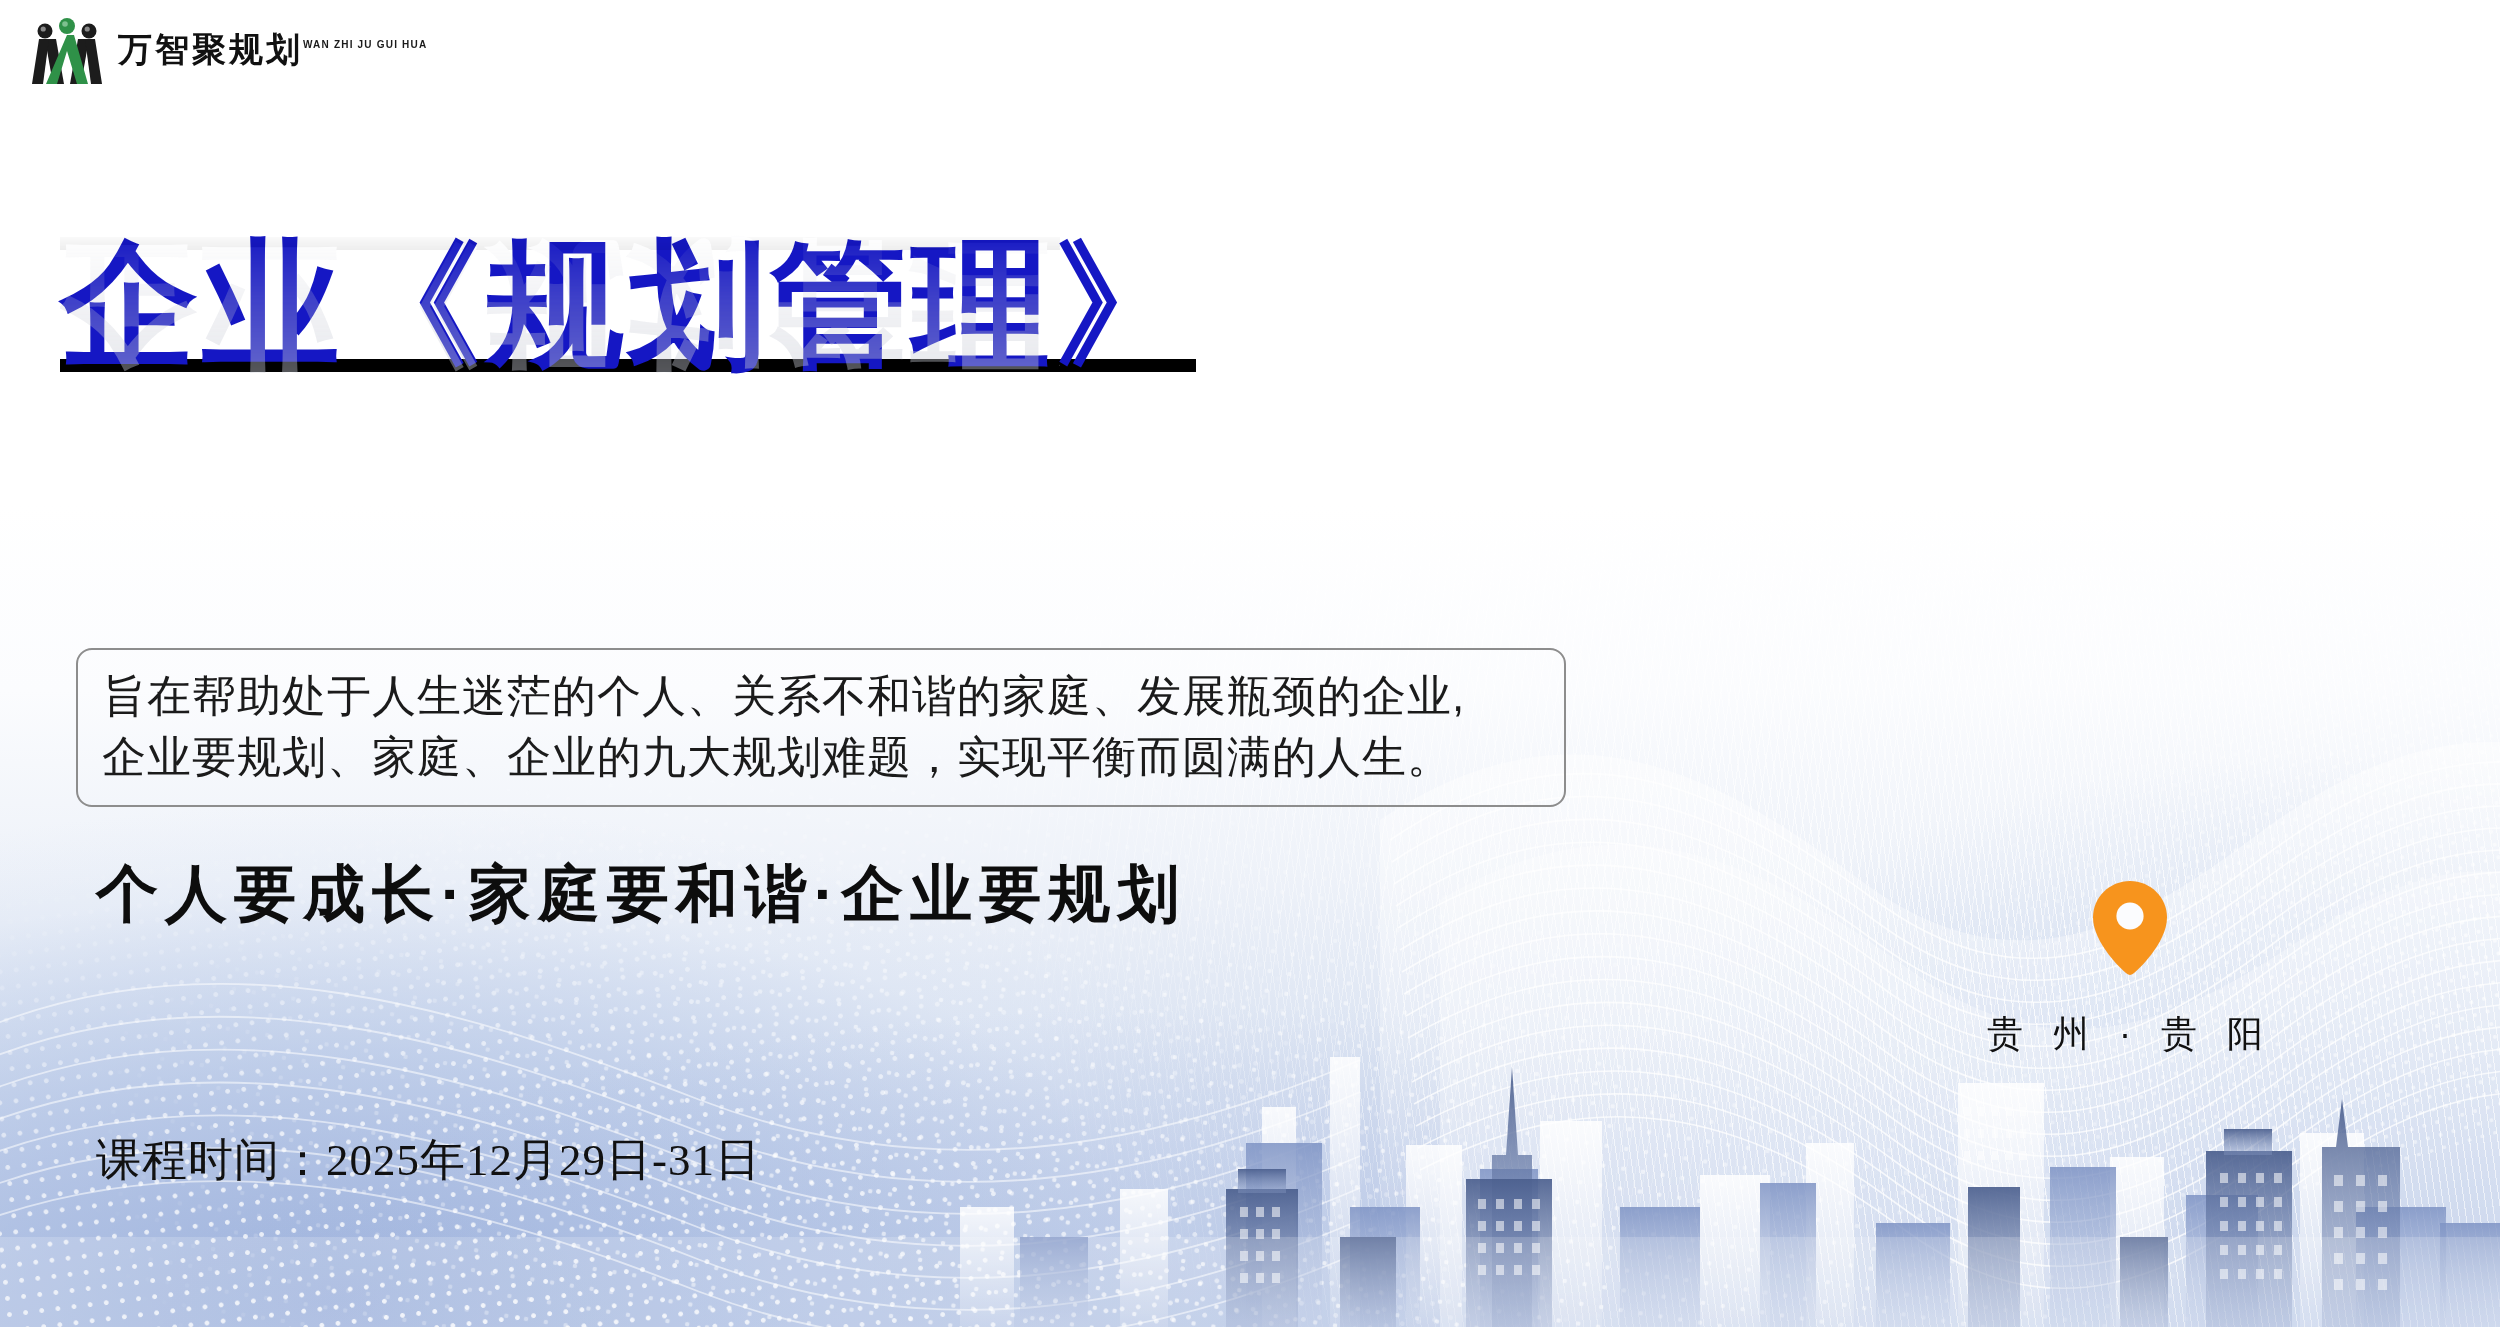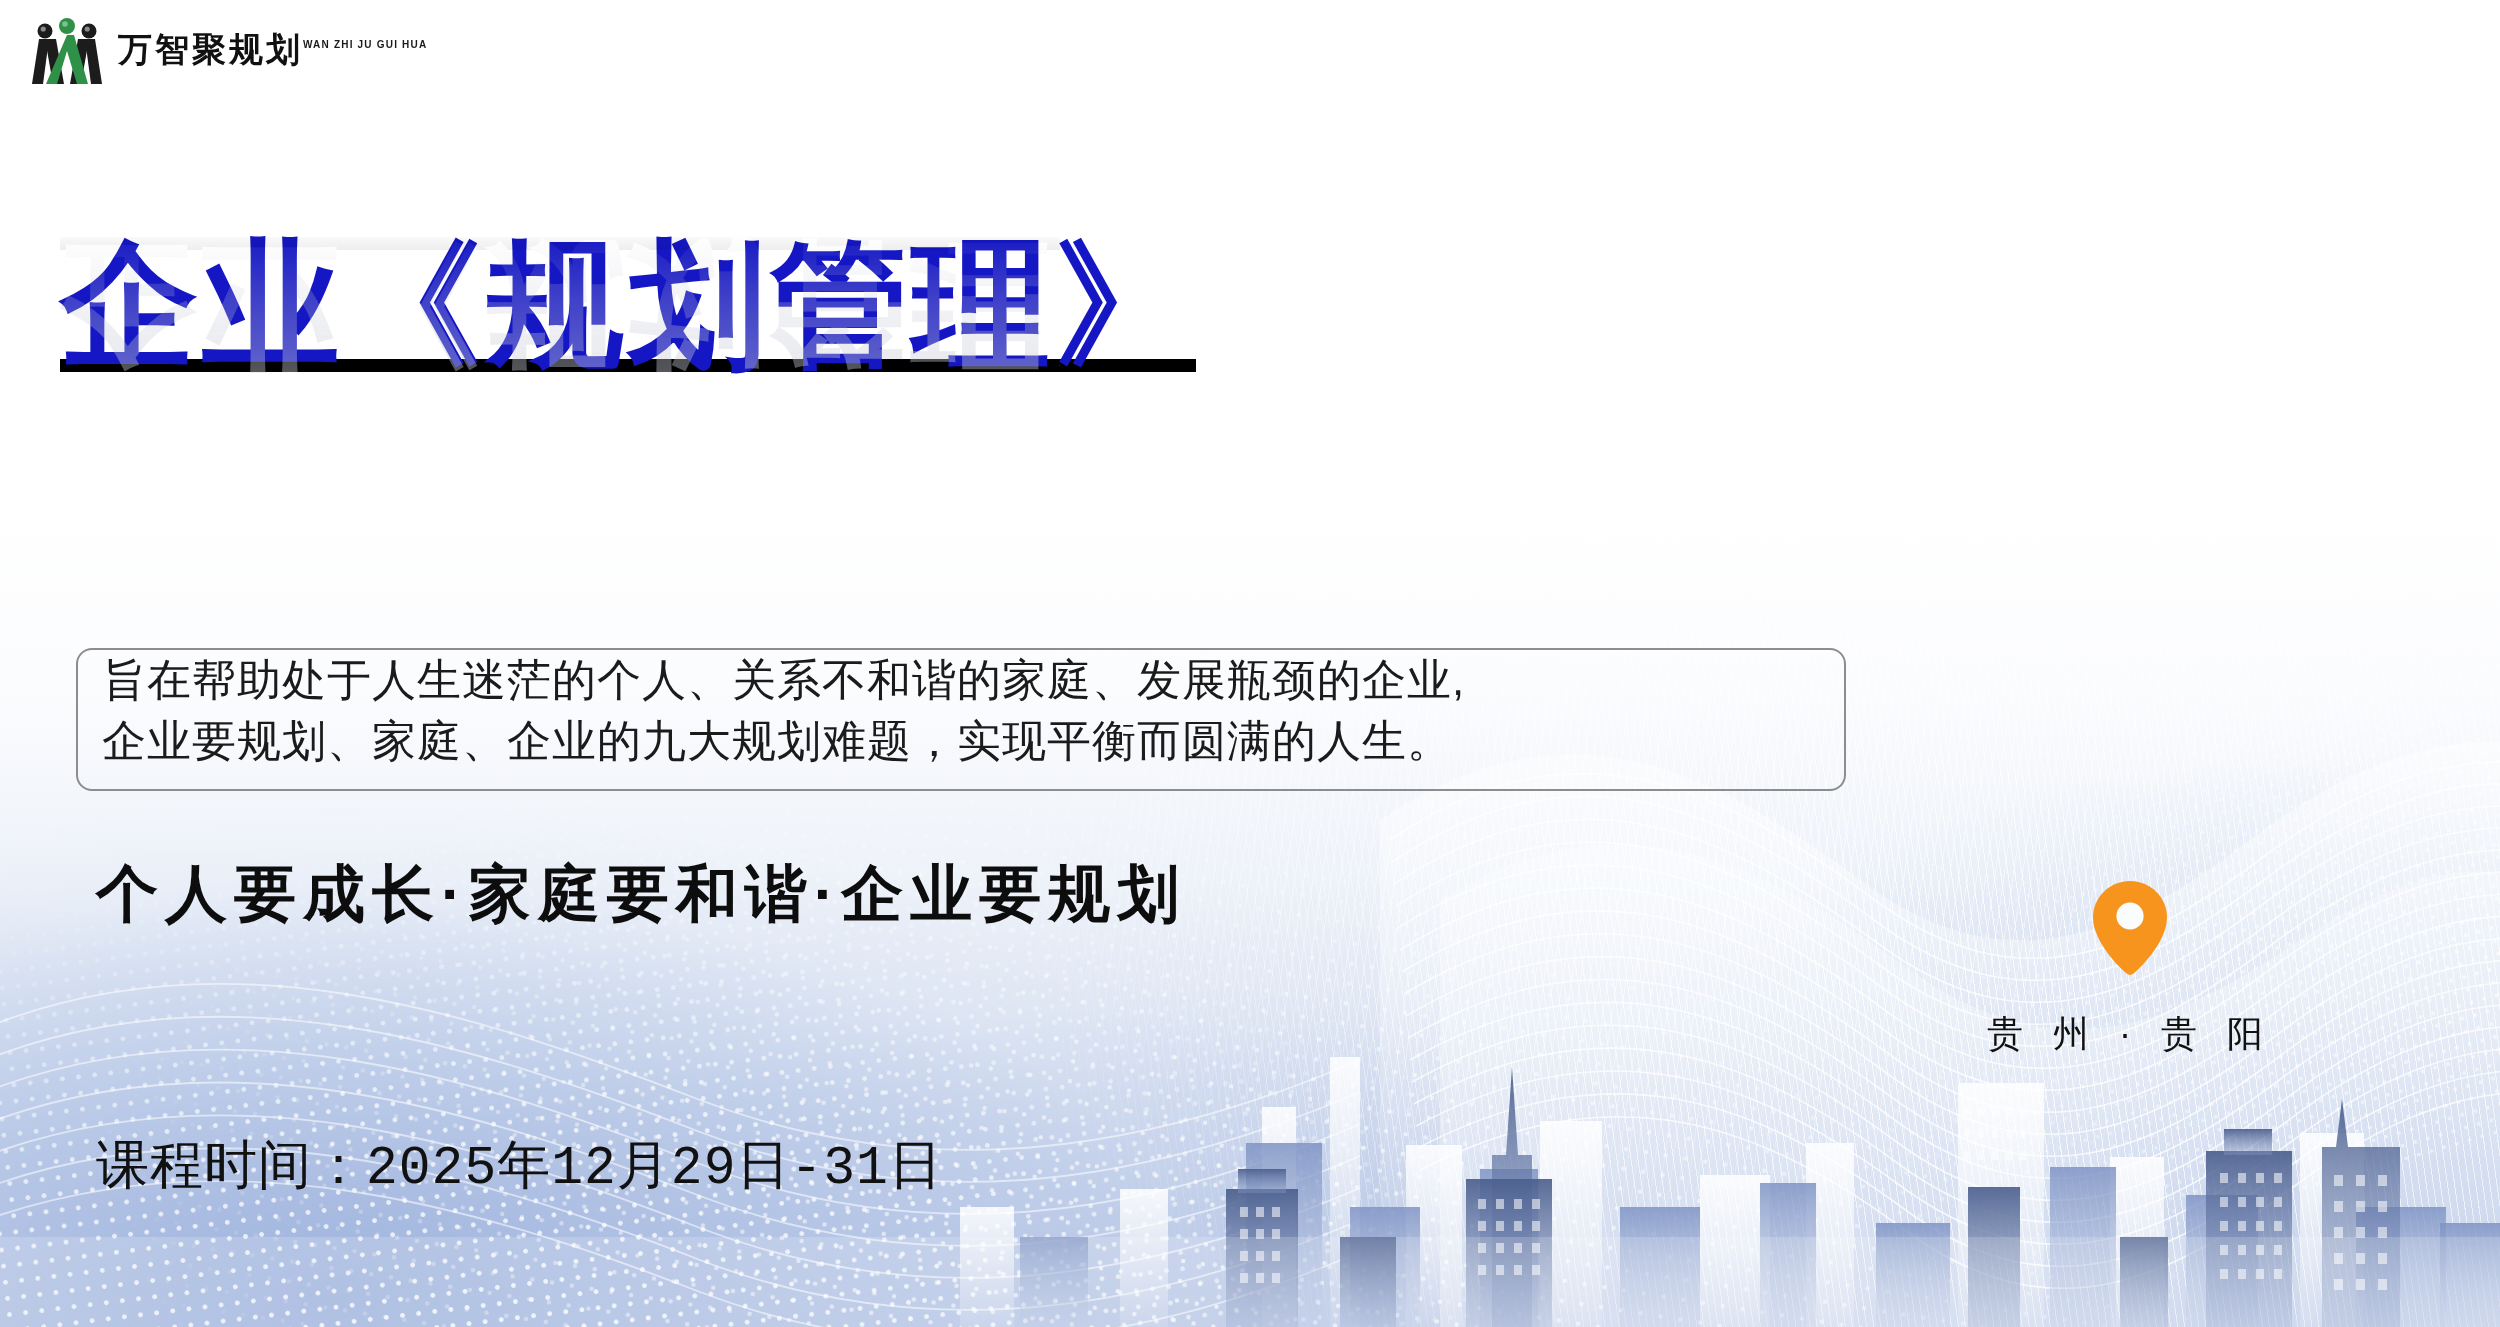--- a/index.html
+++ b/index.html
@@ -99,44 +99,44 @@
     color:#c9ccd6;
     transform:scaleY(-1);
     transform-origin:top center;
     -webkit-mask-image:linear-gradient(to top, rgba(0,0,0,0) 4%, rgba(0,0,0,.30) 45%, rgba(0,0,0,.62) 100%);
     mask-image:linear-gradient(to top, rgba(0,0,0,0) 4%, rgba(0,0,0,.30) 45%, rgba(0,0,0,.62) 100%);
     opacity:.75;
   }
 
   
   #desc-box{
-    position:absolute;left:76px;top:648px;width:1770px;
+    position:absolute;left:76px;top:648px;width:1490px;
     border:2px solid #8d8d8d;border-radius:16px;
-    padding:0 24px 18px 24px;box-sizing:border-box;
+    padding:16px 24px 18px 24px;box-sizing:border-box;
     background:rgba(255,255,255,0.0);
   }
   #desc-box .line{
     font-family:"Liberation Sans","DejaVu Sans",sans-serif;
     font-size:44px;color:#1b1b1b;line-height:1.38;letter-spacing:1px;
     white-space:nowrap;
   }
 
   
   #tagline{
     position:absolute;left:96px;top:852px;
     font-family:"Liberation Sans","DejaVu Sans",sans-serif;
     font-size:62px;font-weight:700;color:#0d0d0d;
     letter-spacing:7px;white-space:nowrap;text-align:center;
   }
 
   
   #course-info{position:absolute;left:96px;top:1130px;}
   #course-info .info-line{
-    font-family:Liberation Mono, monospace;
-    font-size:53px;color:#111;letter-spacing:1px;white-space:nowrap;
+    font-family:Liberation Serif, serif;
+    font-size:45px;color:#111;letter-spacing:1px;white-space:nowrap;
     margin-bottom:38px;
   }
   #course-info .info-line:last-child{margin-bottom:0;}
 
   
   #location{
     position:absolute;left:1960px;top:880px;width:340px;
     display:flex;flex-direction:column;align-items:center;
   }
   #location .pin{width:78px;height:96px;display:block;}

